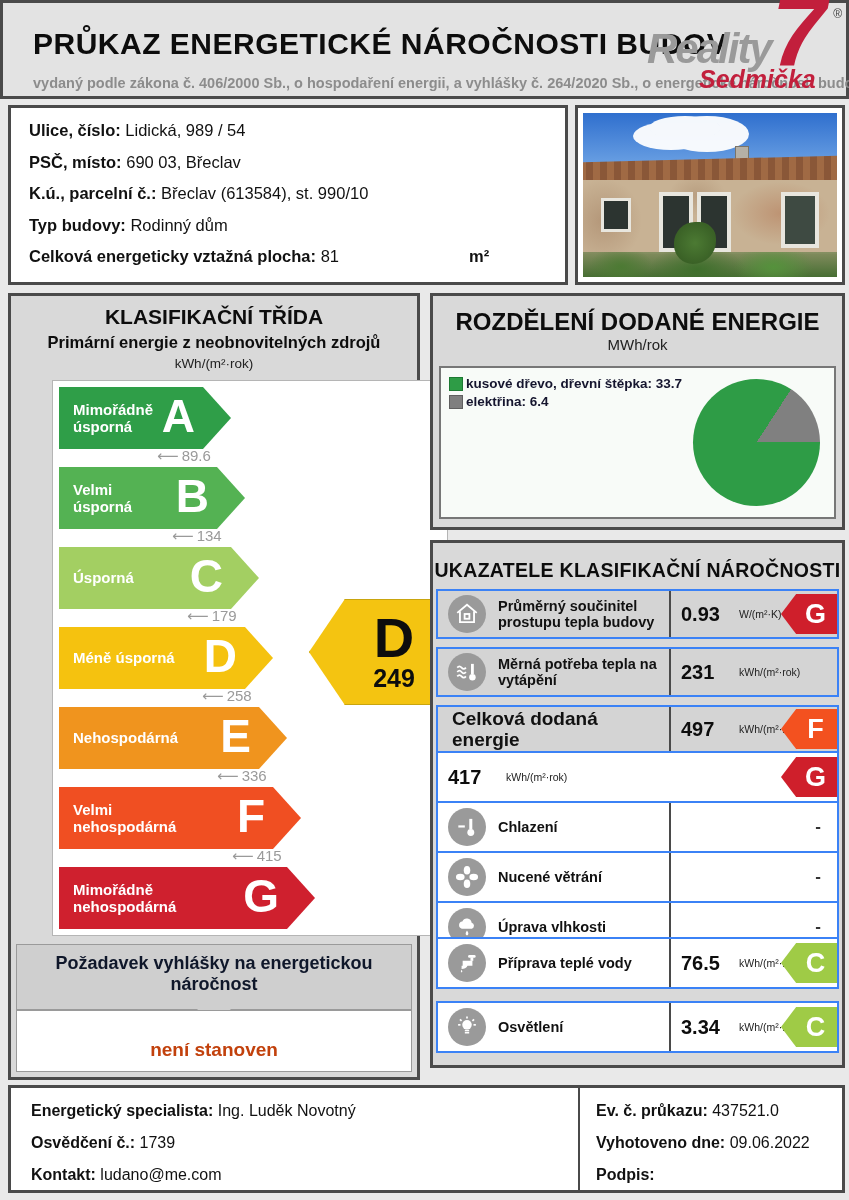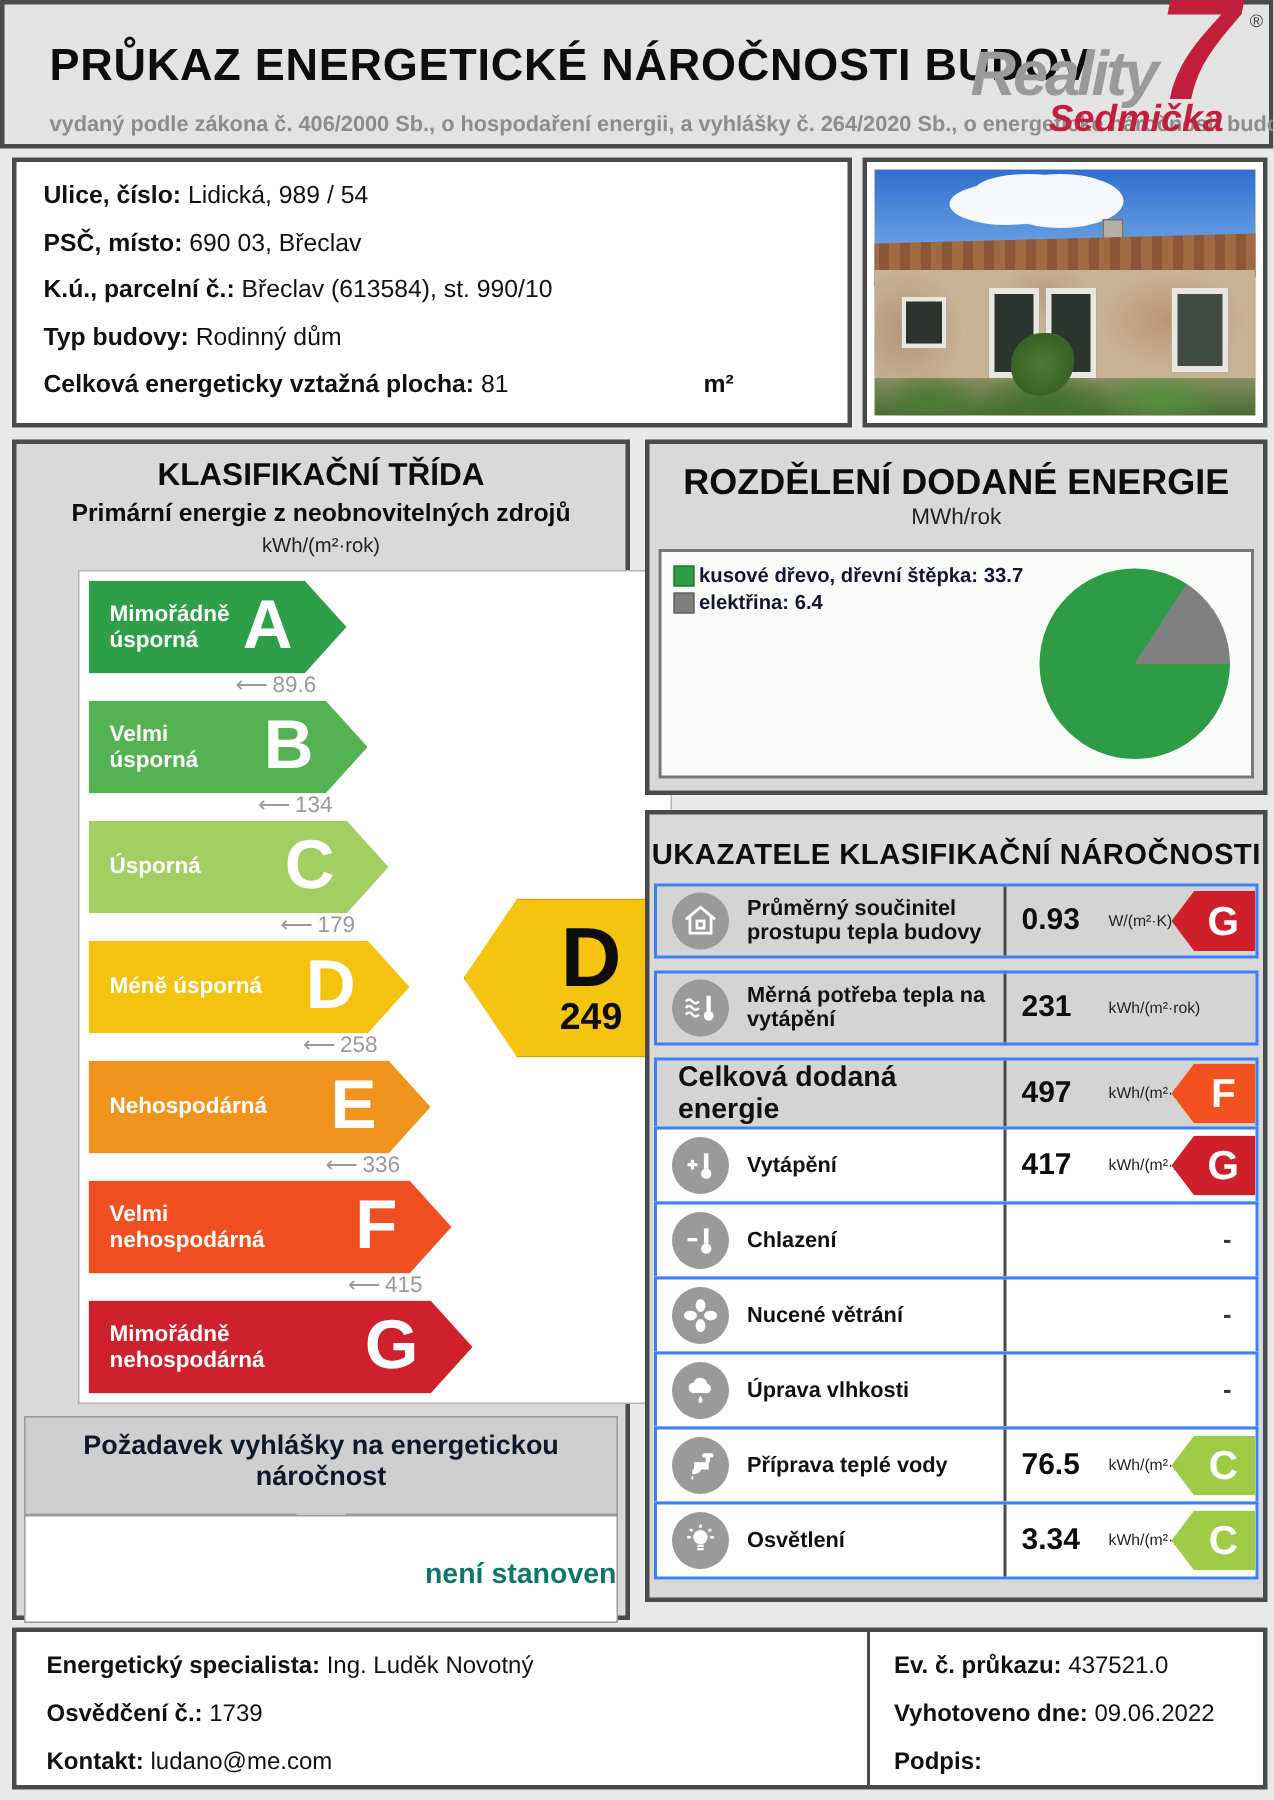--- a/index.html
+++ b/index.html
@@ -80,22 +80,22 @@
   #indicator{position:absolute;left:256px;top:218px;width:138px;height:106px;background:#f4c411;
              border:1px solid #c9a50e;box-sizing:border-box;
              clip-path:polygon(26% 0,100% 0,100% 100%,26% 100%,0 50%);
              display:flex;flex-direction:column;align-items:center;justify-content:center;padding-left:32px;}
   #indicator .iletter{font-size:56px;font-weight:bold;color:#0d0d0d;line-height:.95;}
   #indicator .ivalue{font-size:25px;font-weight:bold;color:#0d0d0d;}
   #req-box{position:absolute;left:5px;top:648px;width:396px;height:66px;background:#cfcfcf;border:1px solid #9a9a9a;
            box-sizing:border-box;text-align:center;font-size:18px;font-weight:bold;color:#0f172a;padding:8px 20px 0 20px;}
   #req-notch{position:absolute;left:50%;top:100%;transform:translateX(-50%);width:0;height:0;
              border-left:17px solid transparent;border-right:17px solid transparent;border-top:15px solid #cfcfcf;}
-  #req-value{position:absolute;left:5px;top:714px;width:396px;height:72px;background:#fff;border:1px solid #9a9a9a;
-             box-sizing:border-box;text-align:right;font-size:19px;font-weight:bold;color:#0f766e;padding-top:28px;}
+  #req-value{position:absolute;left:5px;top:714px;width:396px;height:62px;background:#fff;border:1px solid #9a9a9a;
+             box-sizing:border-box;text-align:center;font-size:19px;font-weight:bold;color:#c2410c;padding-top:28px;}
 
   
   #split-panel{position:absolute;left:430px;top:293px;width:415px;height:237px;background:#d9d9d9;
                border:3px solid #4a4a4a;box-sizing:border-box;}
   .sp-title{position:absolute;left:0;top:12px;width:100%;text-align:center;font-size:24px;font-weight:bold;color:#0d0d0d;}
   .sp-unit{position:absolute;left:0;top:40px;width:100%;text-align:center;font-size:15px;color:#222;}
   #split-inner{position:absolute;left:6px;top:70px;width:397px;height:153px;background:#f8fbf8;
                border:2px solid #777;box-sizing:border-box;text-align:right;}
   .legend{position:absolute;left:8px;top:8px;}
   .legend-row{display:flex;align-items:center;margin-bottom:3px;}
@@ -124,21 +124,21 @@
   .idash{position:absolute;right:16px;top:50%;transform:translateY(-50%);font-size:17px;font-weight:bold;color:#333;}
   .badge{position:absolute;right:0;top:50%;transform:translateY(-50%);width:56px;height:40px;
          clip-path:polygon(27% 0,100% 0,100% 100%,27% 100%,0 50%);}
   .badge span{display:block;text-align:center;padding-left:13px;font-size:27px;font-weight:bold;color:#fff;line-height:40px;}
   .badge-G{background:#cf1f2b;}
   .badge-F{background:#f3511f;}
   .badge-C{background:#9fcb46;}
   .r1{top:0;height:50px;}   .r2{top:58px;height:50px;}
   .r3{top:116px;height:48px;}
   .r4{top:162px;height:52px;} .r5{top:212px;height:52px;} .r6{top:262px;height:52px;}
-  .r7{top:312px;height:52px;} .r8{top:362px;height:52px;} .r9{top:412px;height:52px;}
+  .r7{top:312px;height:52px;} .r8{top:348px;height:52px;} .r9{top:412px;height:52px;}
 
   
   #footer{position:absolute;left:8px;top:1085px;width:837px;height:108px;background:#fff;
           border:3px solid #4a4a4a;box-sizing:border-box;}
   #footer-divider{position:absolute;left:567px;top:0;bottom:0;width:2px;background:#4a4a4a;}
   .f-line{position:absolute;font-size:16px;color:#111;white-space:nowrap;}
   .f-label{font-weight:bold;}
   .fl-1{left:20px;top:14px;} .fl-2{left:20px;top:46px;} .fl-3{left:20px;top:78px;}
   .fr-1{left:585px;top:14px;} .fr-2{left:585px;top:46px;} .fr-3{left:585px;top:78px;}
 
@@ -326,31 +326,20 @@
         <div class="icell-r">
           <span class="ival">497</span>
           <span class="iunit">kWh/(m²·rok)</span>
           <div class="badge badge-F">
               <span>F</span>
             </div>
         </div>
       </div>
 
       <div class="irow r4">
-        <div class="icell-l">
-          <div class="icon-circle">
-            <svg width="26" height="26" viewBox="0 0 24 24" fill="none" stroke="#fff" stroke-width="2">
-              <line x1="4" y1="11.5" x2="10" y2="11.5"></line>
-                <line x1="7" y1="8.5" x2="7" y2="14.5"></line>
-              <line x1="15.5" y1="4.5" x2="15.5" y2="14" stroke-width="2.8"></line>
-                <circle cx="15.5" cy="17" r="3.2" fill="#fff" stroke="none"></circle>
-            </svg>
-          </div>
-          <div class="ilabel">Vytápění</div>
-        </div>
         <div class="icell-r">
           <span class="ival">417</span>
           <span class="iunit">kWh/(m²·rok)</span>
           <div class="badge badge-G">
               <span>G</span>
             </div>
         </div>
       </div>
 
       <div class="irow r5">

